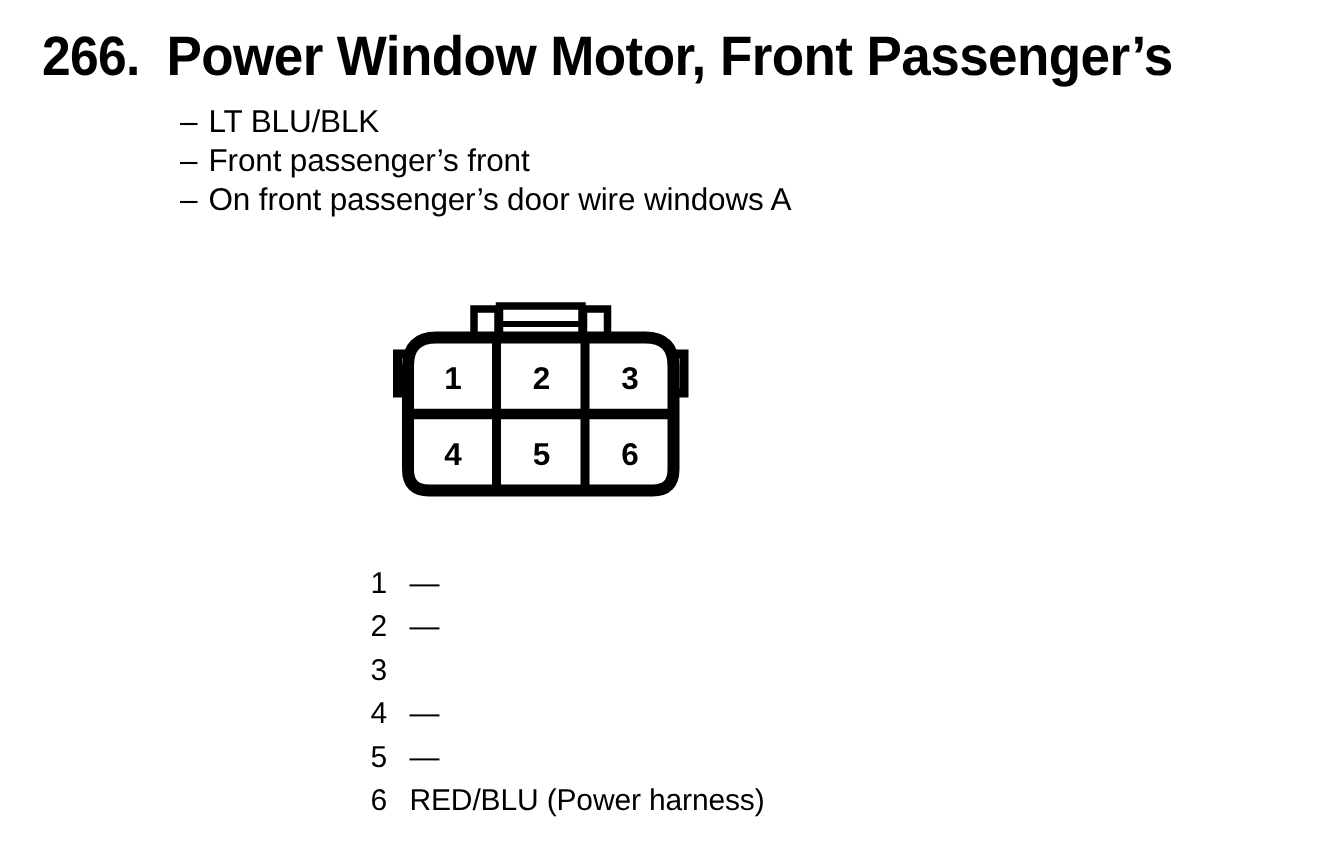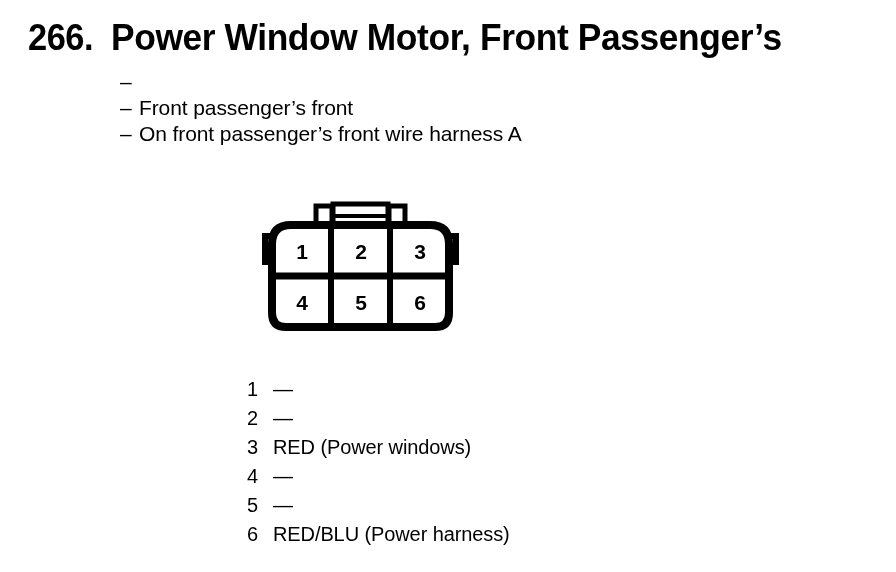--- a/index.html
+++ b/index.html
@@ -107,30 +107,31 @@
 
 <div class="title-row">
   <span class="title-number">266.</span>
   <span class="title-text">Power Window Motor, Front Passenger’s</span>
 </div>
 
 <div class="bullets">
 
   <div class="bullet-line">
     <span class="bullet-dash">–</span>
+    <span class="bullet-label">LT BLU/BLK</span>
   </div>
 
   <div class="bullet-line">
     <span class="bullet-dash">–</span>
     <span class="bullet-label">Front passenger’s front</span>
   </div>
 
   <div class="bullet-line">
     <span class="bullet-dash">–</span>
-    <span class="bullet-label">On front passenger’s front wire harness A</span>
+    <span class="bullet-label">On front passenger’s door wire windows A</span>
   </div>
 
 </div>
 
 <div class="connector-wrap">
   <svg width="230" height="145" viewBox="0 0 230 145">
 
     <g>
       <rect x="78" y="9" width="55" height="20" fill="none" stroke="#000000" stroke-width="5"></rect>
       <line x1="78" y1="21" x2="133" y2="21" stroke="#000000" stroke-width="4"></line>
@@ -174,21 +175,20 @@
     <span class="legend-desc">—</span>
   </div>
 
   <div class="legend-row">
     <span class="legend-pin">2</span>
     <span class="legend-desc">—</span>
   </div>
 
   <div class="legend-row">
     <span class="legend-pin">3</span>
-    <span class="legend-desc">RED (Power windows)</span>
   </div>
 
   <div class="legend-row">
     <span class="legend-pin">4</span>
     <span class="legend-desc">—</span>
   </div>
 
   <div class="legend-row">
     <span class="legend-pin">5</span>
     <span class="legend-desc">—</span>

